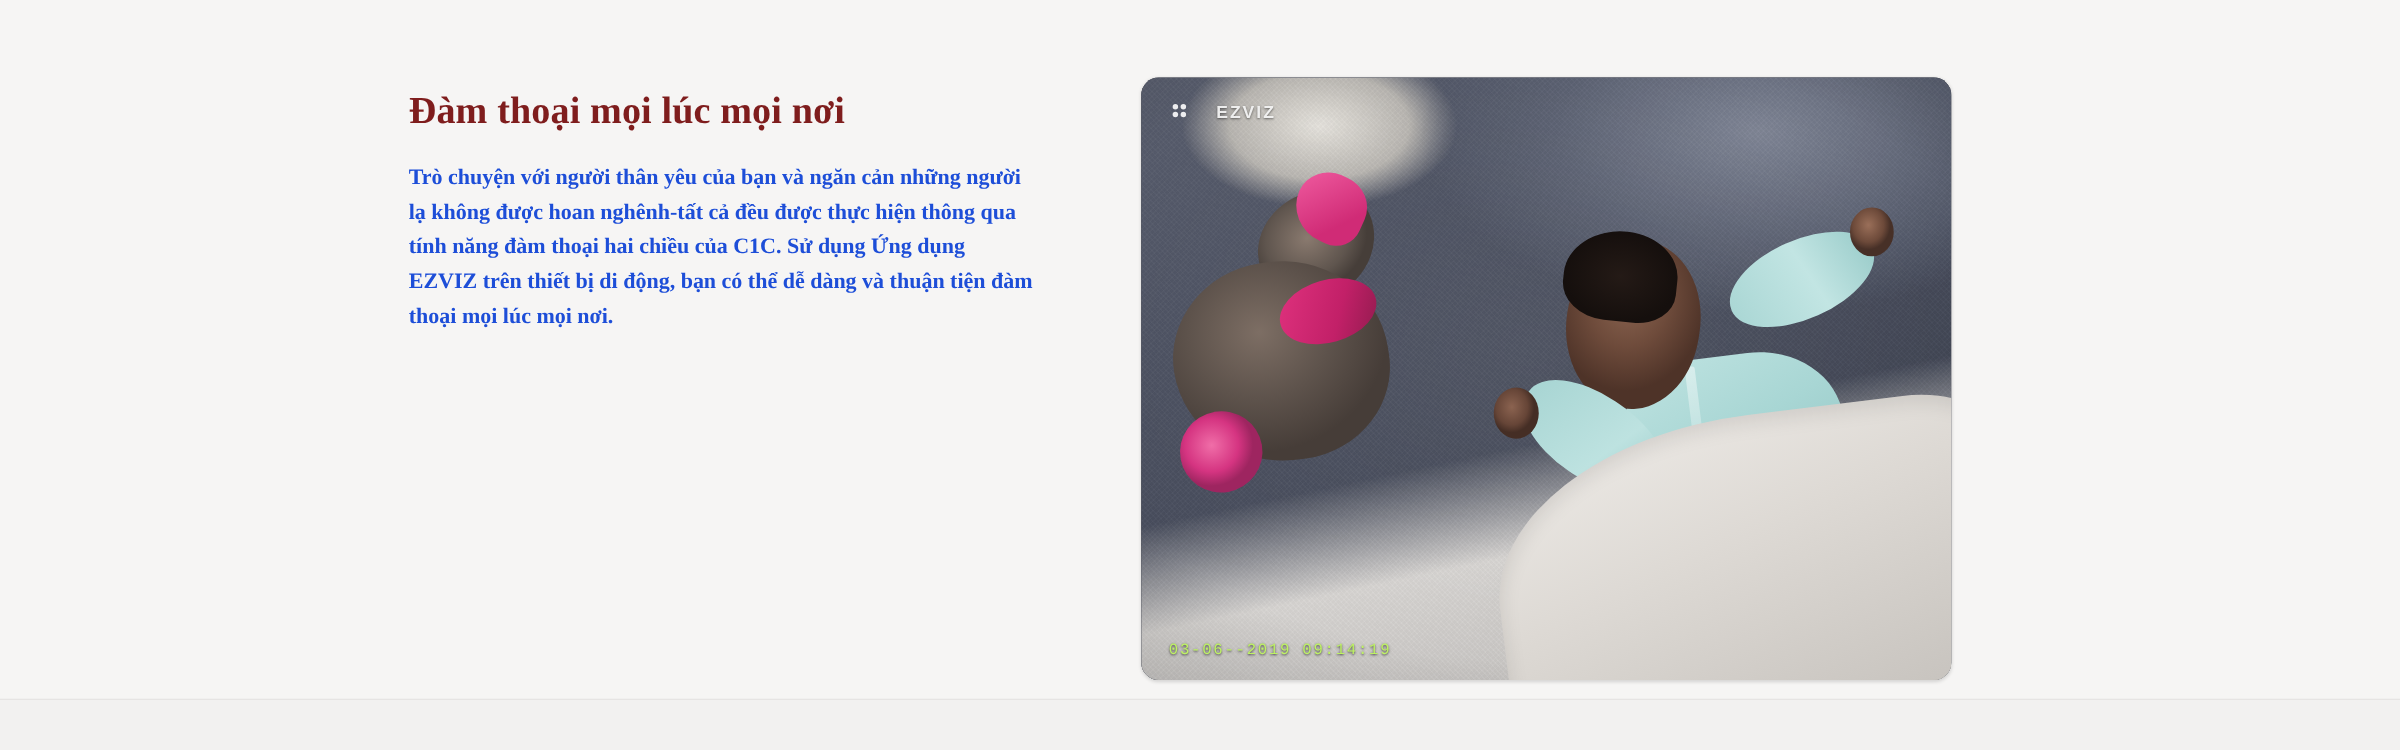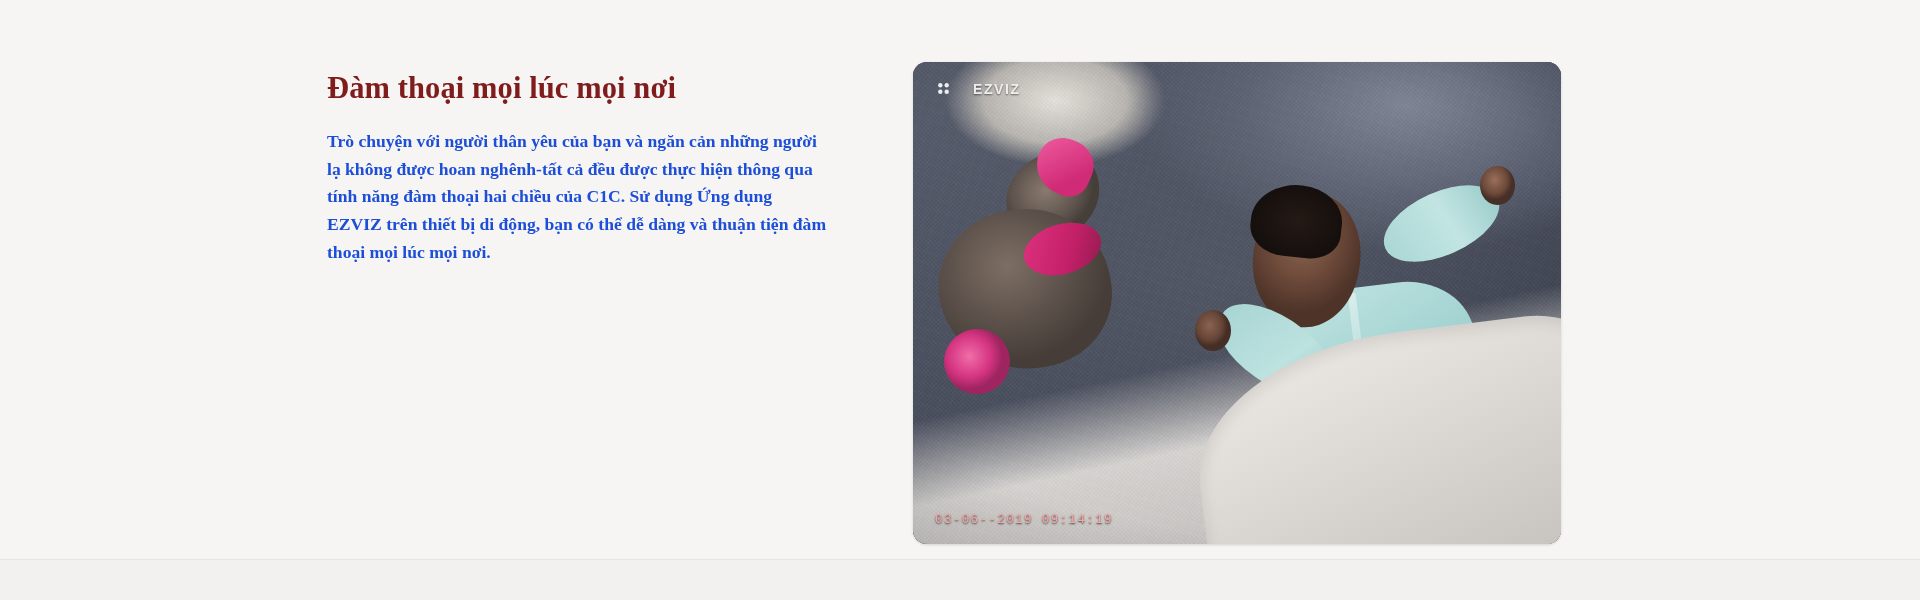--- a/index.html
+++ b/index.html
@@ -291,21 +291,21 @@
   }
 
   
   #timestamp {
     position: absolute;
     left: 22px;
     bottom: 17px;
     font-family: "Liberation Mono", monospace;
     font-size: 12.5px;
     letter-spacing: 1.4px;
-    color: #fca5a5;
+    color: #bef264;
     text-shadow: 0 1px 2px rgba(0,0,0,0.75);
     white-space: nowrap;
   }
 </style>
 </head>
 <body>
 
 <div id="page">
 
   <div id="content">

